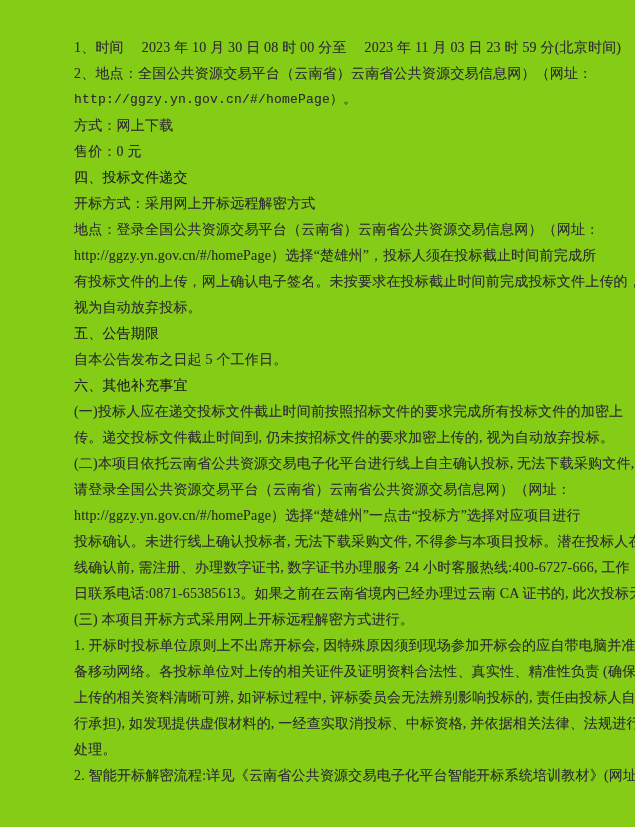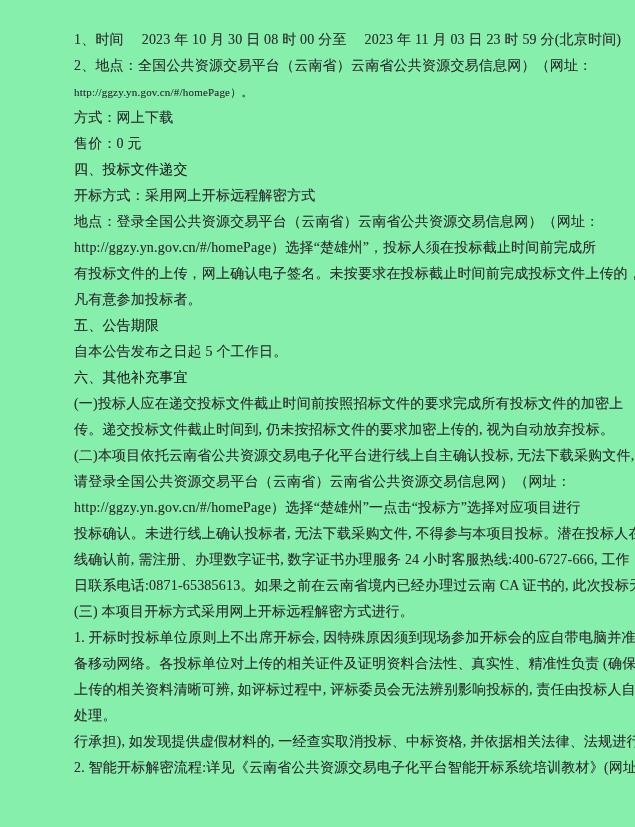--- a/index.html
+++ b/index.html
@@ -10,69 +10,69 @@
   body {
     width: 635px;
     height: 827px;
     overflow: hidden;
     font-family: "Liberation Serif", "DejaVu Serif", serif;
   }
   .page {
     position: relative;
     width: 635px;
     height: 827px;
-    background: #86efac;
+    background: #84cc16;
     box-sizing: border-box;
-    padding: 27px 68px 0 74px;
+    padding: 35px 68px 0 74px;
   }
   .doc-line {
     margin: 0;
     font-size: 14px;
     line-height: 26px;
     height: 26px;
     color: #2e2e2e;
     white-space: nowrap;
     letter-spacing: 0.2px;
     text-shadow: 0 0 0.6px rgba(60,60,60,0.45); 
   }
   .doc-line.heading {
     font-weight: normal;
     color: #1f1f1f;
   }
   .url {
-    font-family: Liberation Serif, serif;
-    font-size: 11px;
+    font-family: Liberation Mono, monospace;
+    font-size: 13px;
   }
 </style>
 </head>
 <body>
 
 <div class="page">
   <p class="doc-line">1、时间　 2023 年 10 月 30 日 08 时 00 分至 　2023 年 11 月 03 日 23 时 59 分(北京时间)</p>
   <p class="doc-line">2、地点：全国公共资源交易平台（云南省）云南省公共资源交易信息网）（网址：</p>
   <p class="doc-line url">http://ggzy.yn.gov.cn/#/homePage）。</p>
   <p class="doc-line">方式：网上下载</p>
   <p class="doc-line">售价：0 元</p>
   <p class="doc-line heading">四、投标文件递交</p>
   <p class="doc-line">开标方式：采用网上开标远程解密方式</p>
   <p class="doc-line">地点：登录全国公共资源交易平台（云南省）云南省公共资源交易信息网）（网址：</p>
   <p class="doc-line">http://ggzy.yn.gov.cn/#/homePage）选择“楚雄州”，投标人须在投标截止时间前完成所</p>
   <p class="doc-line">有投标文件的上传，网上确认电子签名。未按要求在投标截止时间前完成投标文件上传的，</p>
-  <p class="doc-line">凡有意参加投标者。</p>
+  <p class="doc-line">视为自动放弃投标。</p>
   <p class="doc-line heading">五、公告期限</p>
   <p class="doc-line">自本公告发布之日起 5 个工作日。</p>
   <p class="doc-line heading">六、其他补充事宜</p>
   <p class="doc-line">(一)投标人应在递交投标文件截止时间前按照招标文件的要求完成所有投标文件的加密上</p>
   <p class="doc-line">传。递交投标文件截止时间到, 仍未按招标文件的要求加密上传的, 视为自动放弃投标。</p>
   <p class="doc-line">(二)本项目依托云南省公共资源交易电子化平台进行线上自主确认投标, 无法下载采购文件,</p>
   <p class="doc-line">请登录全国公共资源交易平台（云南省）云南省公共资源交易信息网）（网址：</p>
   <p class="doc-line">http://ggzy.yn.gov.cn/#/homePage）选择“楚雄州”一点击“投标方”选择对应项目进行</p>
   <p class="doc-line">投标确认。未进行线上确认投标者, 无法下载采购文件, 不得参与本项目投标。潜在投标人在</p>
   <p class="doc-line">线确认前, 需注册、办理数字证书, 数字证书办理服务 24 小时客服热线:400-6727-666, 工作</p>
   <p class="doc-line">日联系电话:0871-65385613。如果之前在云南省境内已经办理过云南 CA 证书的, 此次投标无</p>
   <p class="doc-line">(三) 本项目开标方式采用网上开标远程解密方式进行。</p>
   <p class="doc-line">1. 开标时投标单位原则上不出席开标会, 因特殊原因须到现场参加开标会的应自带电脑并准</p>
   <p class="doc-line">备移动网络。各投标单位对上传的相关证件及证明资料合法性、真实性、精准性负责 (确保</p>
   <p class="doc-line">上传的相关资料清晰可辨, 如评标过程中, 评标委员会无法辨别影响投标的, 责任由投标人自</p>
+  <p class="doc-line">行承担), 如发现提供虚假材料的, 一经查实取消投标、中标资格, 并依据相关法律、法规进行</p>
   <p class="doc-line">处理。</p>
-  <p class="doc-line">行承担), 如发现提供虚假材料的, 一经查实取消投标、中标资格, 并依据相关法律、法规进行</p>
   <p class="doc-line">2. 智能开标解密流程:详见《云南省公共资源交易电子化平台智能开标系统培训教材》(网址</p>
 </div>
 
 </body></html>

